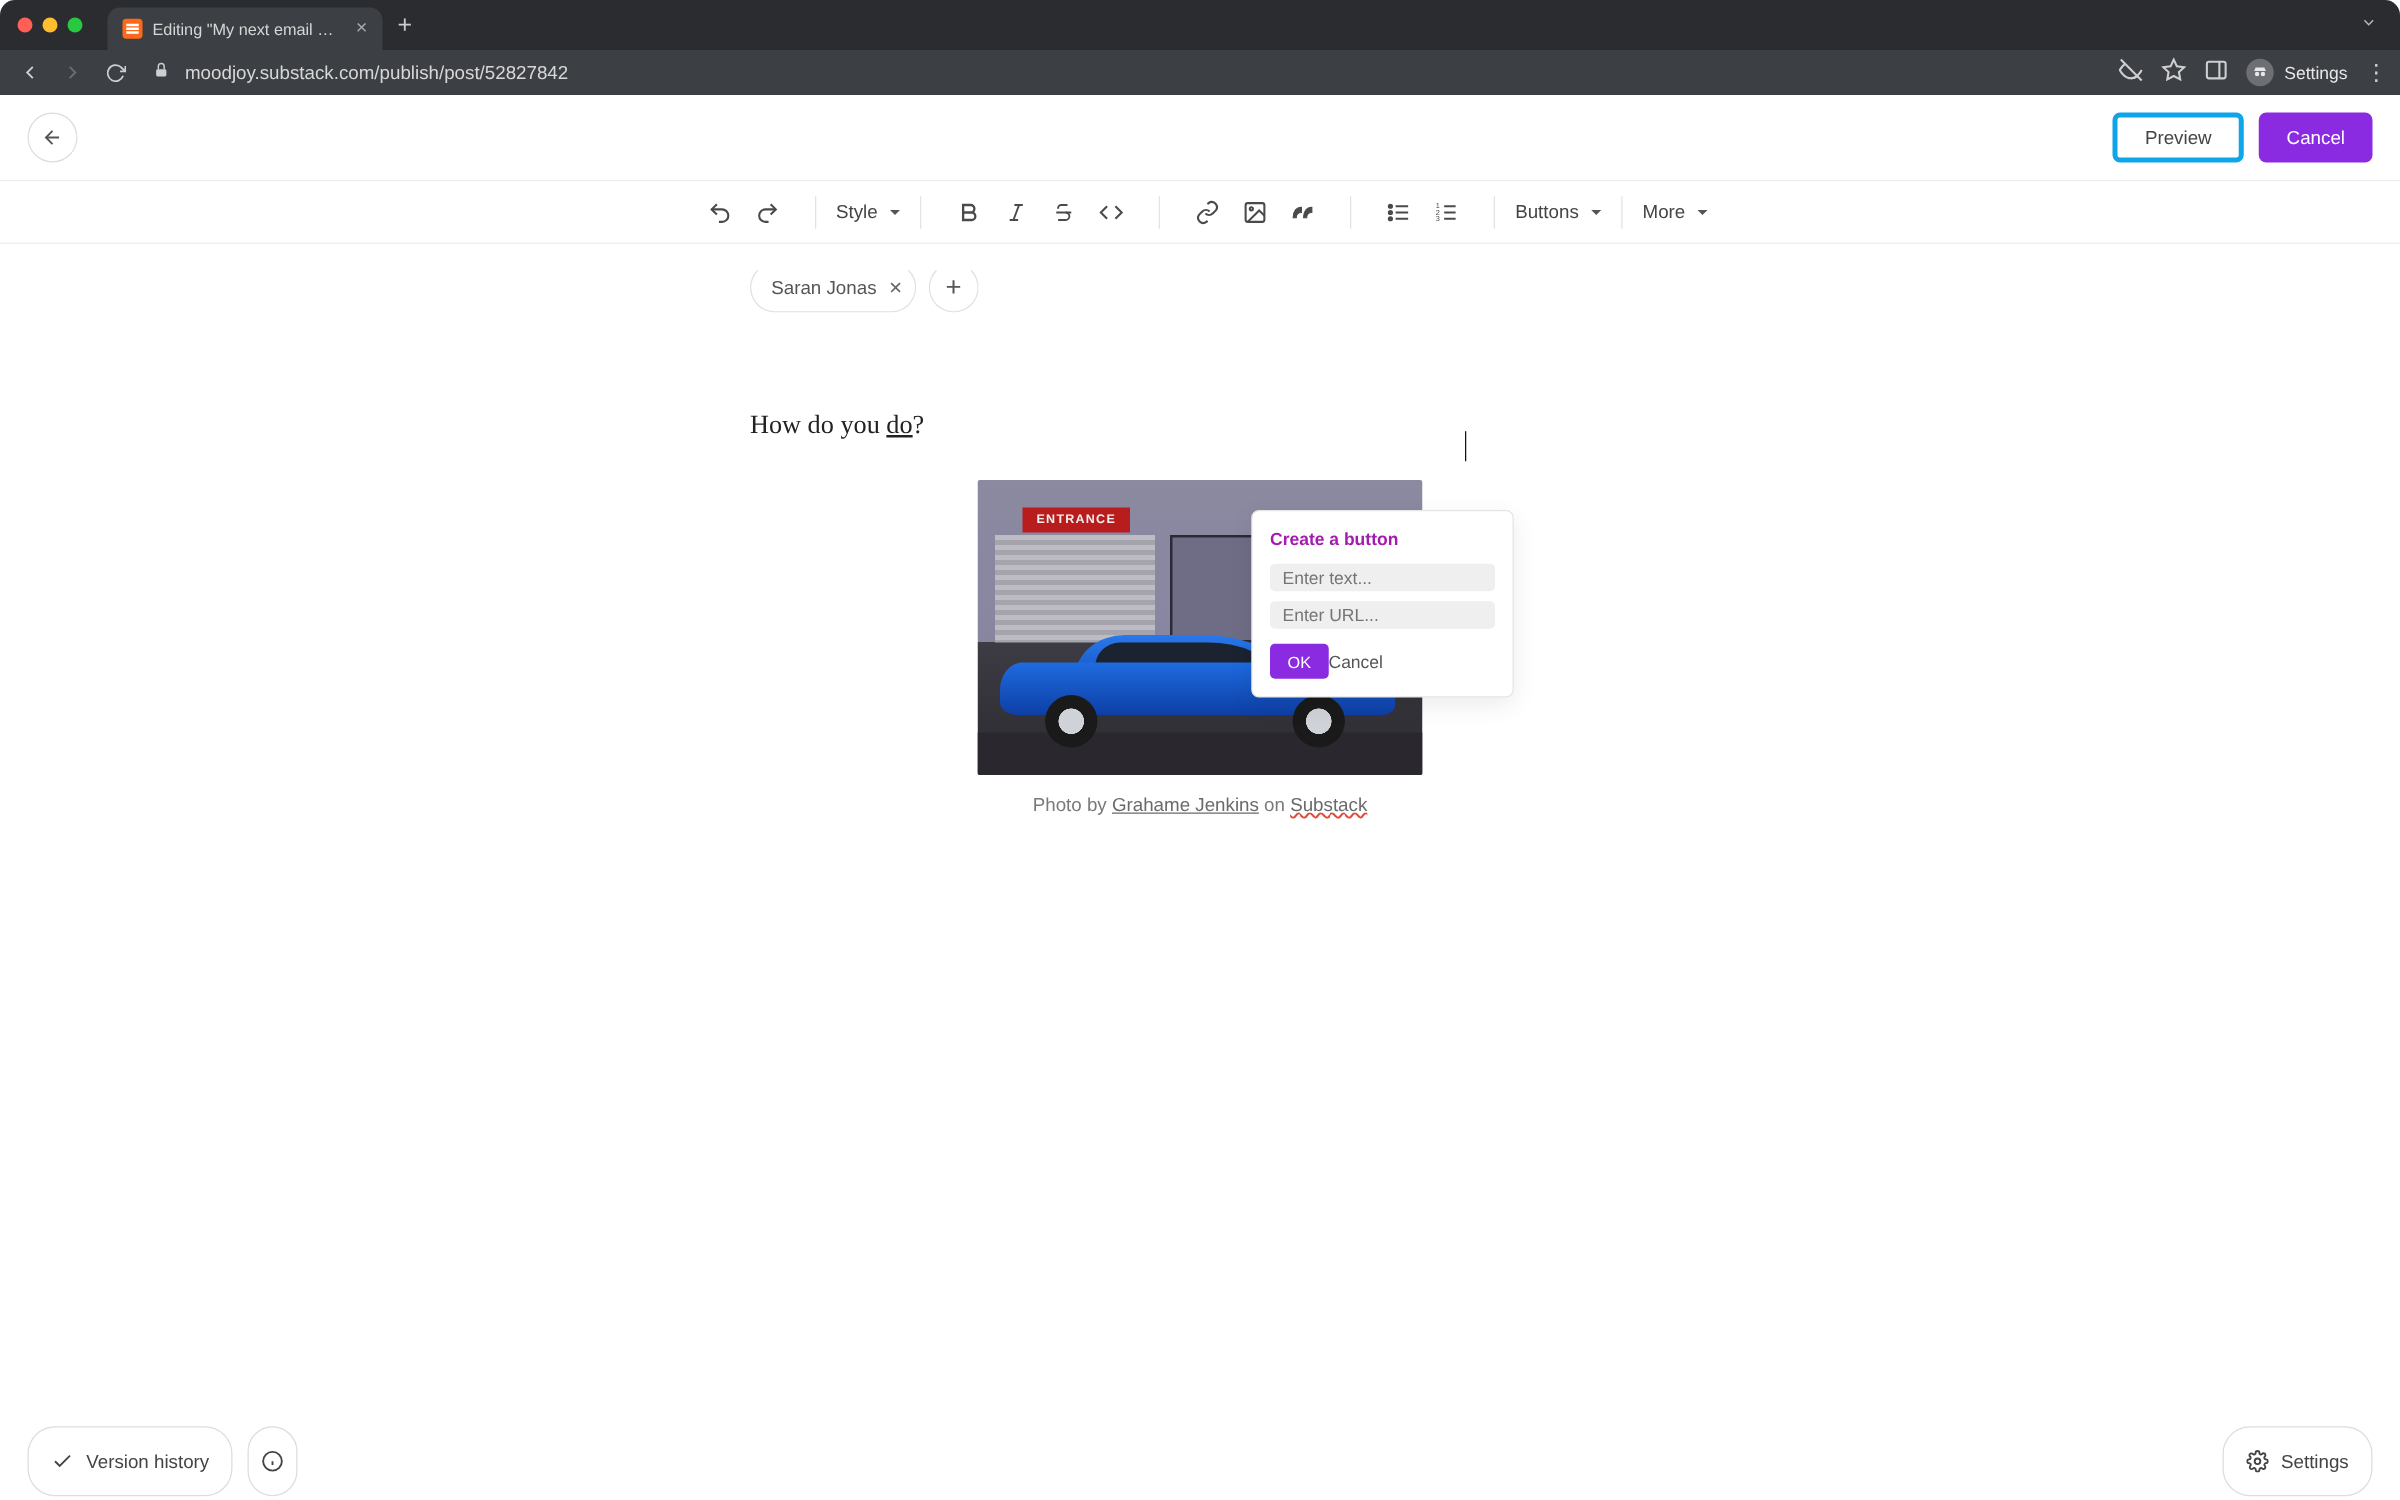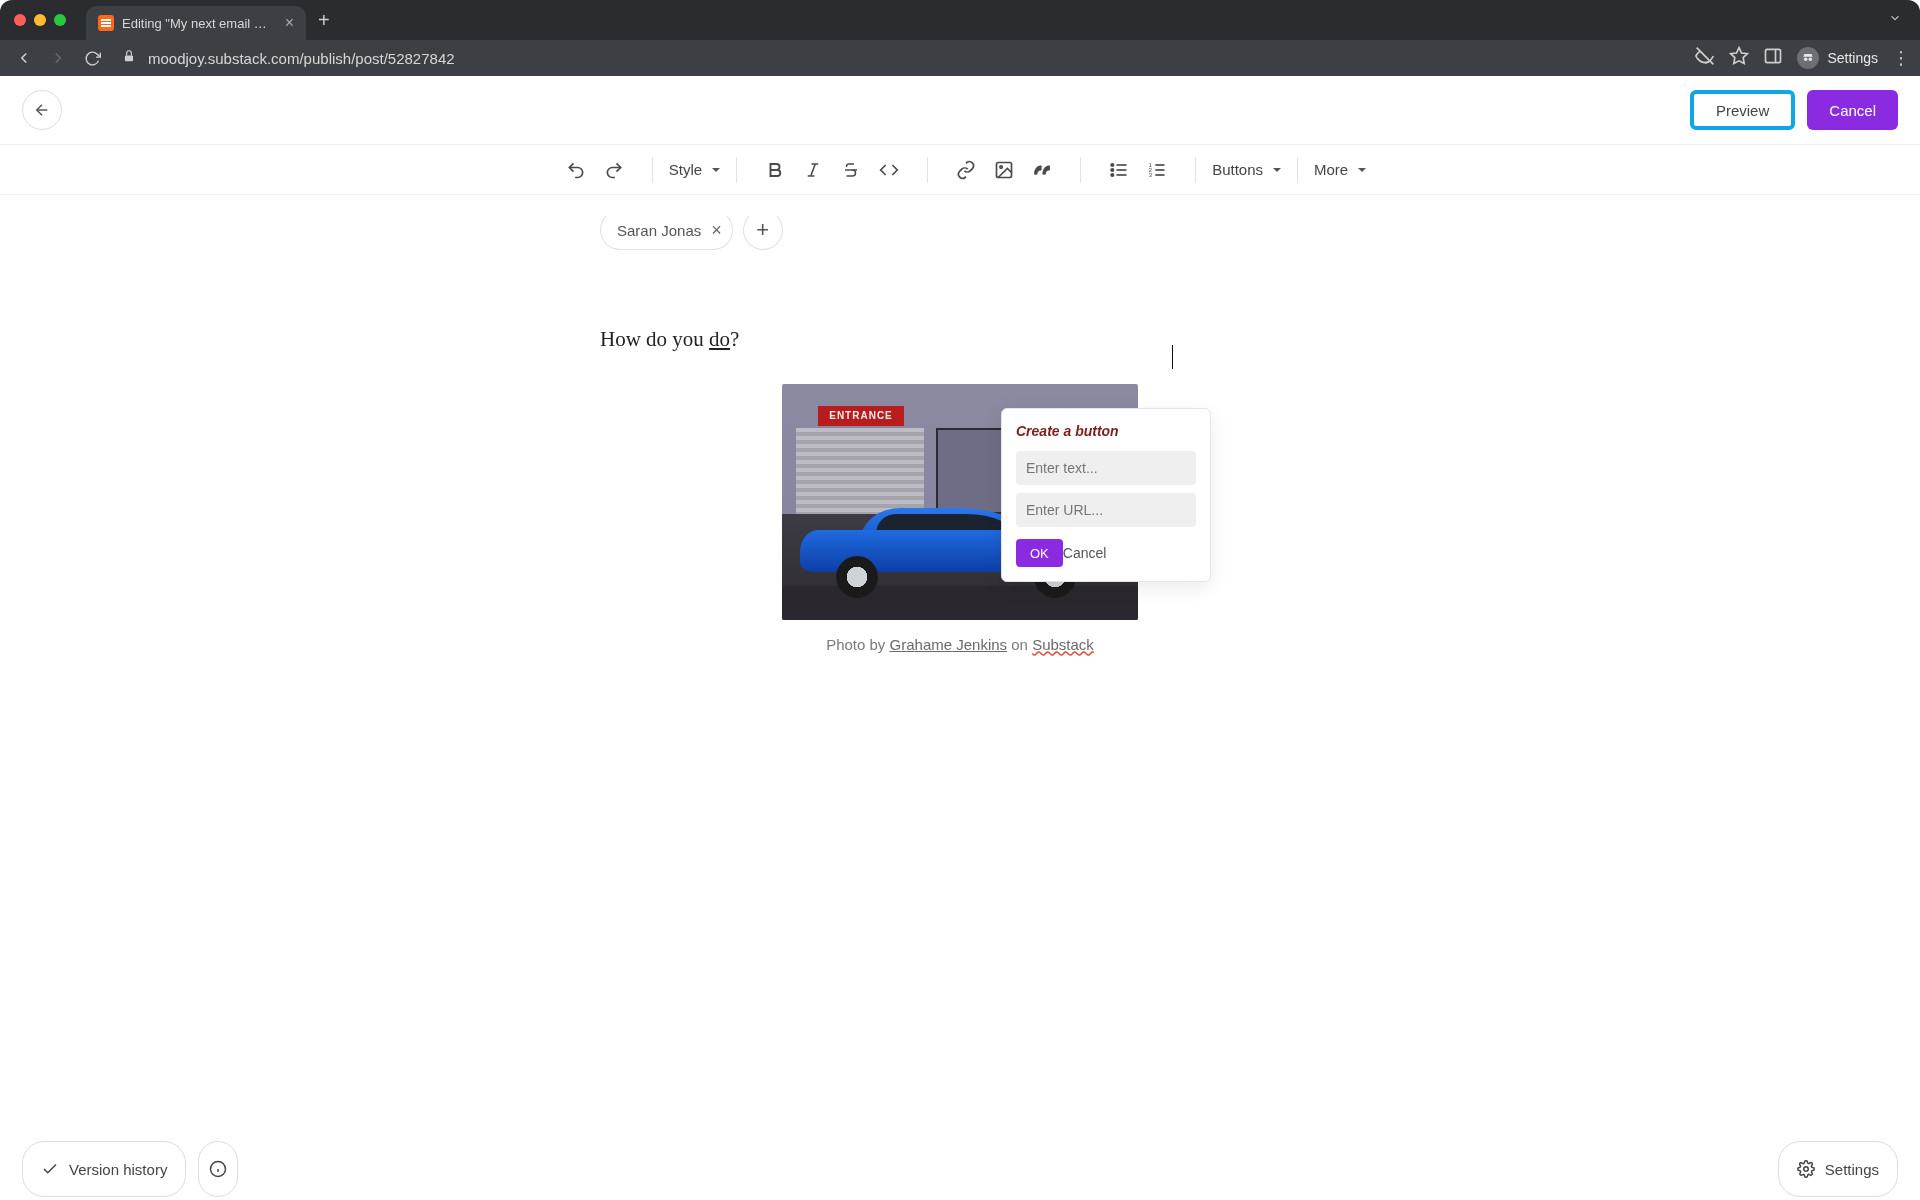--- a/index.html
+++ b/index.html
@@ -156,23 +156,23 @@
   .caption .lnk{color:#6a6a6a;text-decoration:underline;}
   .caption .lnk.err{text-decoration: underline;text-decoration-color:#e04a3a;text-decoration-style:wavy;}
 
   
   .popover{
     position:absolute; left:1001px; top:198px;
     width:210px; background:#fff;border:1px solid #e5e5e5;
     border-radius:6px;box-shadow:0 6px 20px rgba(0,0,0,.08);
     padding:14px;font-family:-apple-system,sans-serif;
   }
-  .popover h4{font-size:14px;font-weight:600;color:#7f1d1d;margin-bottom:12px;font-style:italic;}
+  .popover h4{font-size:14px;font-weight:600;color:#a21caf;margin-bottom:12px;}
   .popover input{
-    width:100%;height:34px;border:none;background:#efefef;border-radius:4px;
+    width:100%;height:22px;border:none;background:#efefef;border-radius:4px;
     padding:0 10px;font-size:14px;margin-bottom:8px;color:#000000;
   }
   .popover .row{display:flex;align-items:center;margin-top:4px;}
   .popover .ok{background:#8a2be2;color:#fff;border:none;border-radius:4px;height:28px;padding:0 14px;font-size:13px;}
   .popover .cancel{background:none;border:none;color:#555;font-size:14px;}
 
   
   .bottombar{
     position:absolute;left:0;right:0;bottom:0;
     padding:18px 22px;display:flex;align-items:center;gap:12px;

